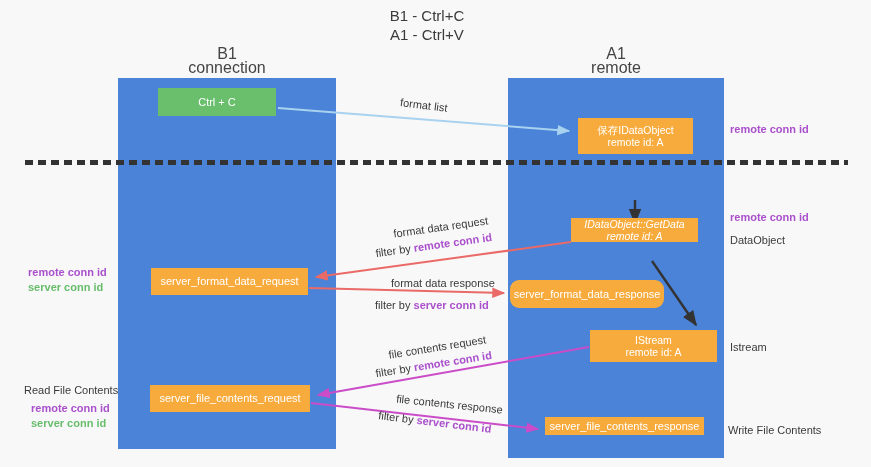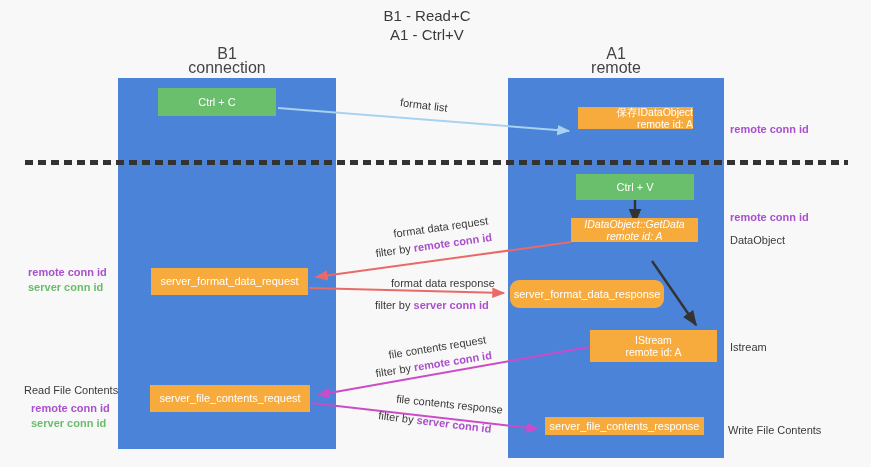--- a/index.html
+++ b/index.html
@@ -20,40 +20,40 @@
 
   svg.arrows{position:absolute; left:0; top:0; z-index:2; pointer-events:none;}
 
   .box{position:absolute; z-index:3; display:flex; flex-direction:column; align-items:center;
        justify-content:center; color:#fff; text-align:center; font-size:11px; line-height:13px;}
   .box.orange{background:var(--box-orange,#f8ab3d);}
   .box.green{background:var(--box-green,#6abf6d);}
   .box.two{font-size:10.5px; line-height:12.5px;}
 
   #box-ctrl-c{left:158px; top:88px; width:118px; height:28px;}
-  #box-save-dataobject{left:578px; top:107px; width:115px; height:22px;align-items:flex-end;}
+  #box-save-dataobject{left:578px; top:118px; width:115px; height:36px;}
   #box-ctrl-v{left:576px; top:174px; width:118px; height:26px;}
   #box-getdata{left:571px; top:218px; width:127px; height:24px;font-style:italic;}
   #box-format-request{left:151px; top:268px; width:157px; height:27px;}
   #box-format-response{left:510px; top:280px; width:154px; height:28px;border-radius:9px;}
   #box-istream{left:590px; top:330px; width:127px; height:32px;}
   #box-file-request{left:150px; top:385px; width:160px; height:27px;}
   #box-file-response{left:545px; top:417px; width:159px; height:18px;}
 
   .albl{position:absolute; z-index:4; font-size:11px; color:#3a3a3a; white-space:nowrap;}
   .purple{color:var(--text-purple,#aa50cc); font-weight:bold;}
   .greenlbl{color:var(--text-green,#68bd6c); font-weight:bold;}
 </style>
 </head>
 <body>
 
 <div class="canvas">
 
   <div class="title">
-    <div>B1 - Read+C</div>
+    <div>B1 - Ctrl+C</div>
     <div>A1 - Ctrl+V</div>
   </div>
 
   <div class="colheader" style="left:167px; top:47px; width:120px;">
     <div>B1</div>
     <div>connection</div>
   </div>
   <div class="colheader" style="left:556px; top:47px; width:120px;">
     <div>A1</div>
     <div>remote</div>
@@ -90,23 +90,20 @@
 
   <div class="box green" id="box-ctrl-c">
     <span>Ctrl + C</span>
   </div>
 
   <div class="box orange two" id="box-save-dataobject">
     <span>保存IDataObject</span>
     <span>remote id: A</span>
   </div>
 
-  <div class="box green" id="box-ctrl-v">
-    <span>Ctrl + V</span>
-  </div>
 
   <div class="box orange two" id="box-getdata">
     <span>IDataObject::GetData</span>
     <span>remote id: A</span>
   </div>
 
   <div class="box orange" id="box-format-request">
     <span>server_format_data_request</span>
   </div>
 

